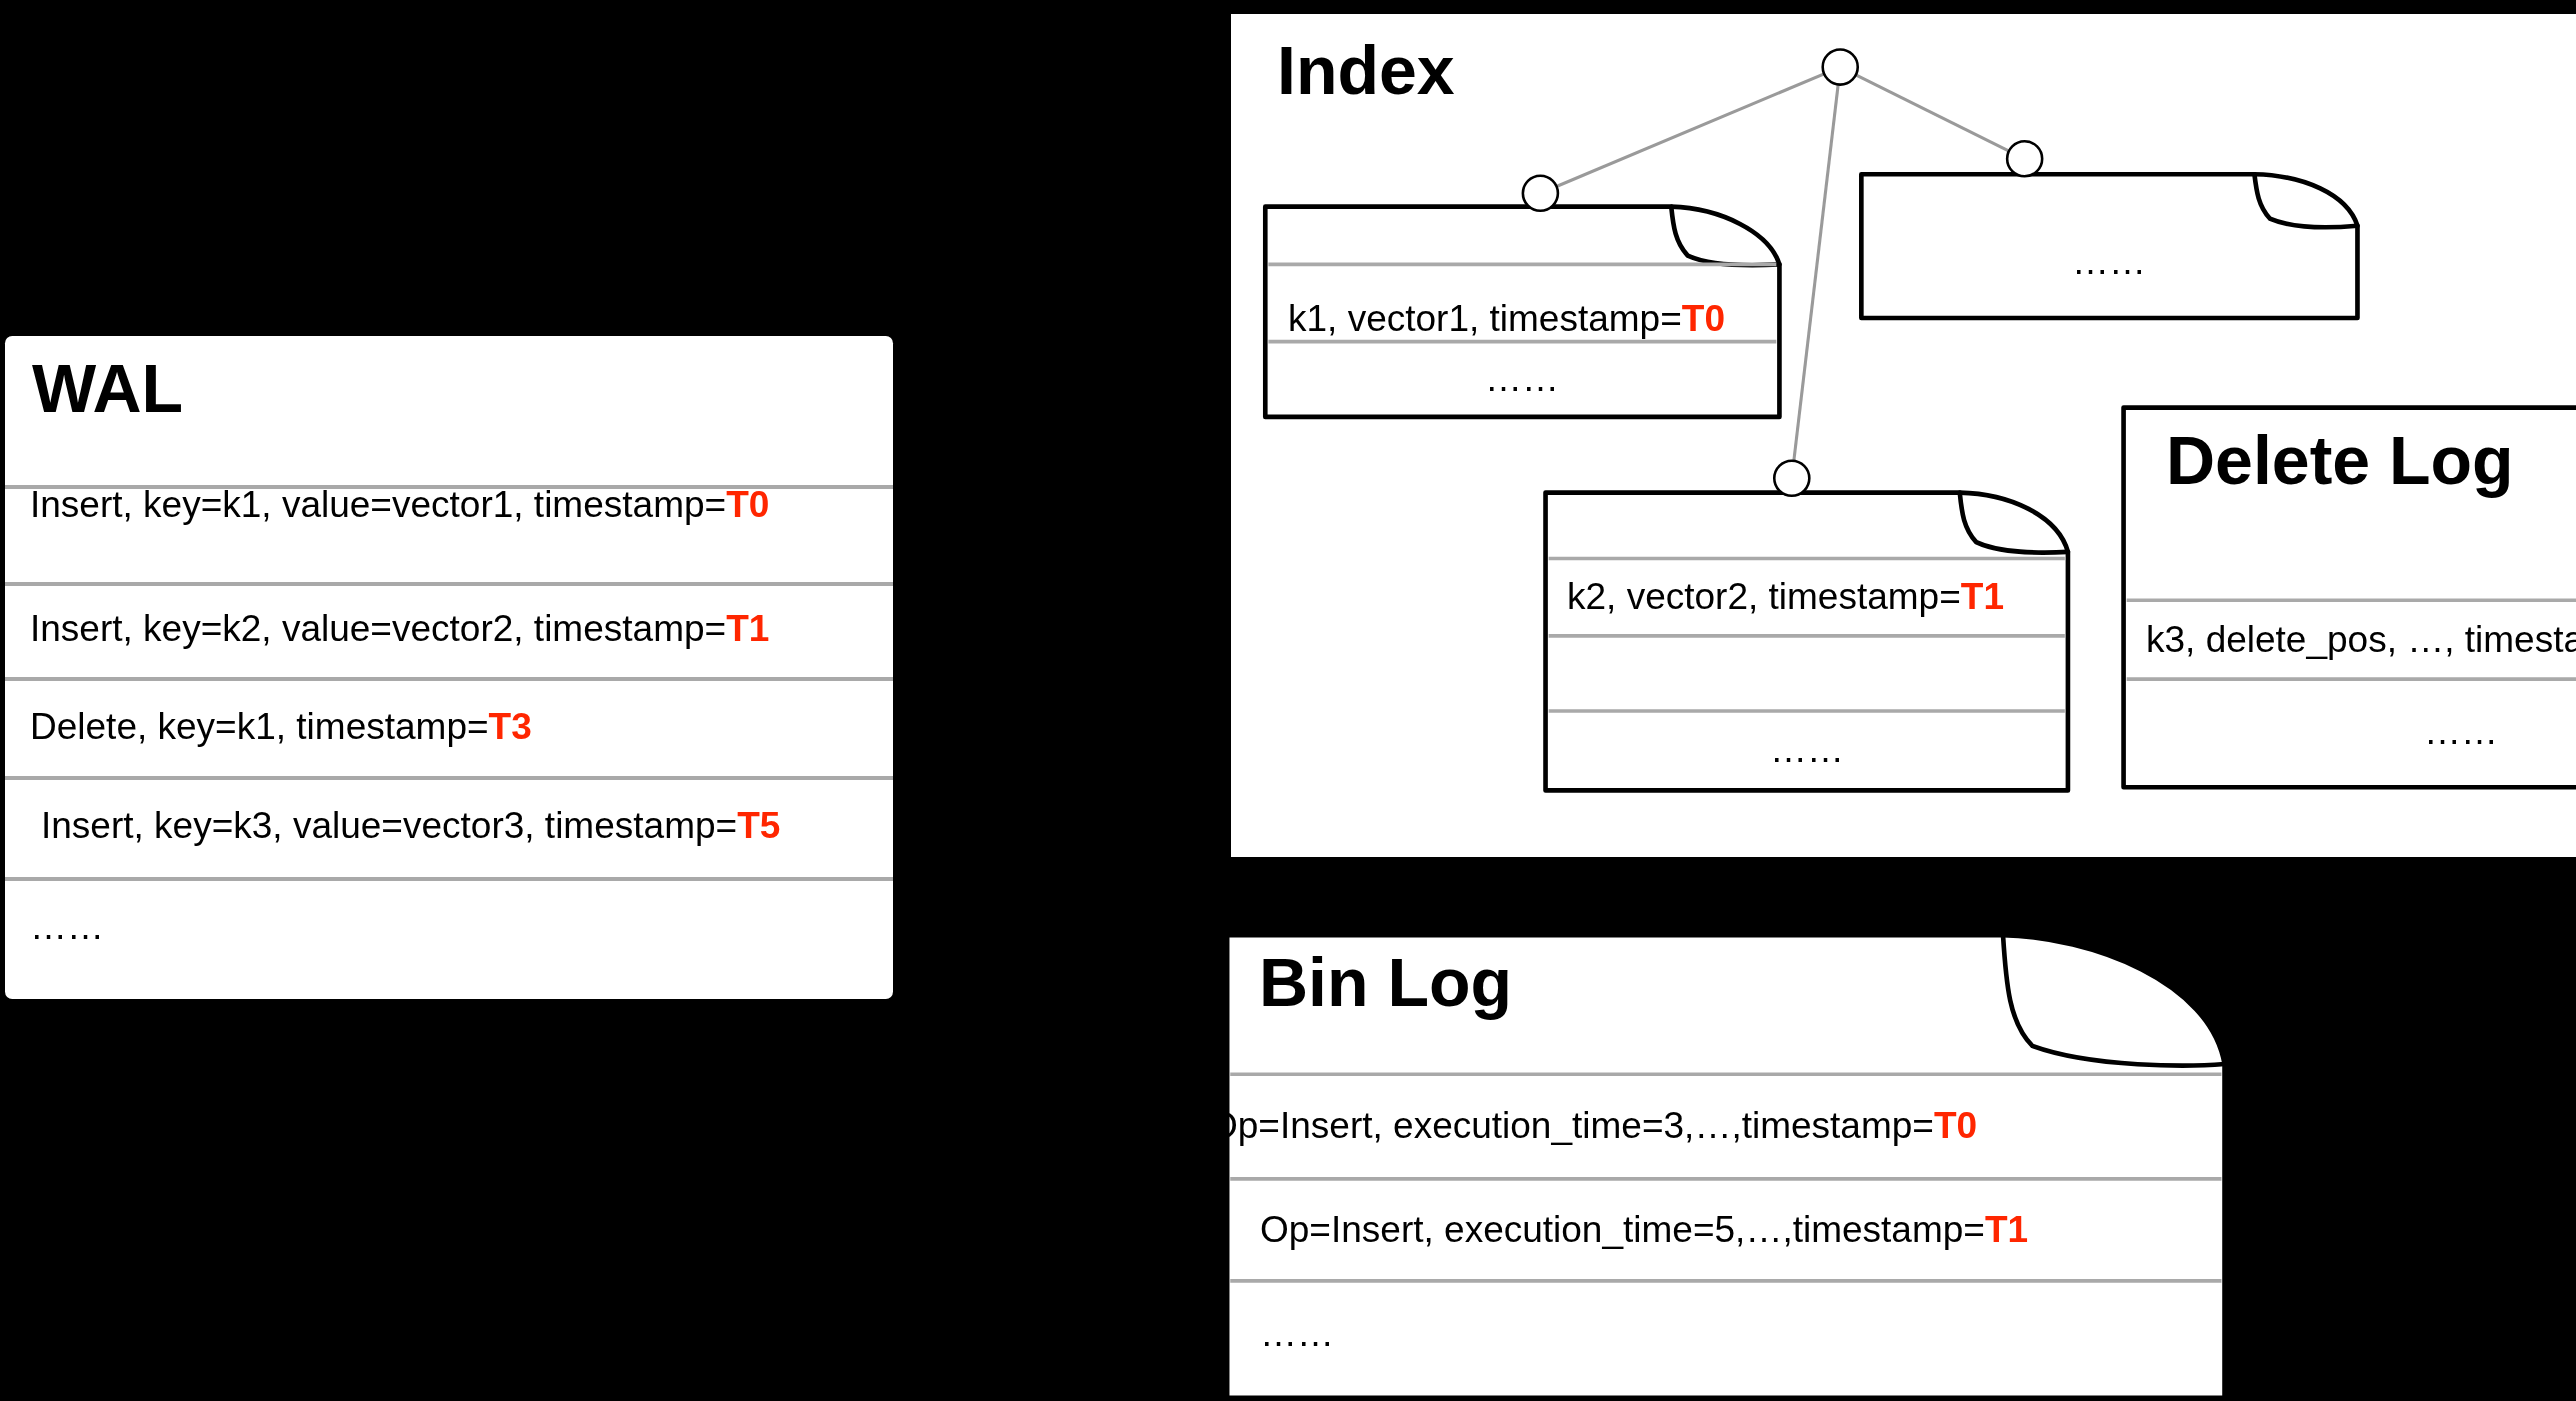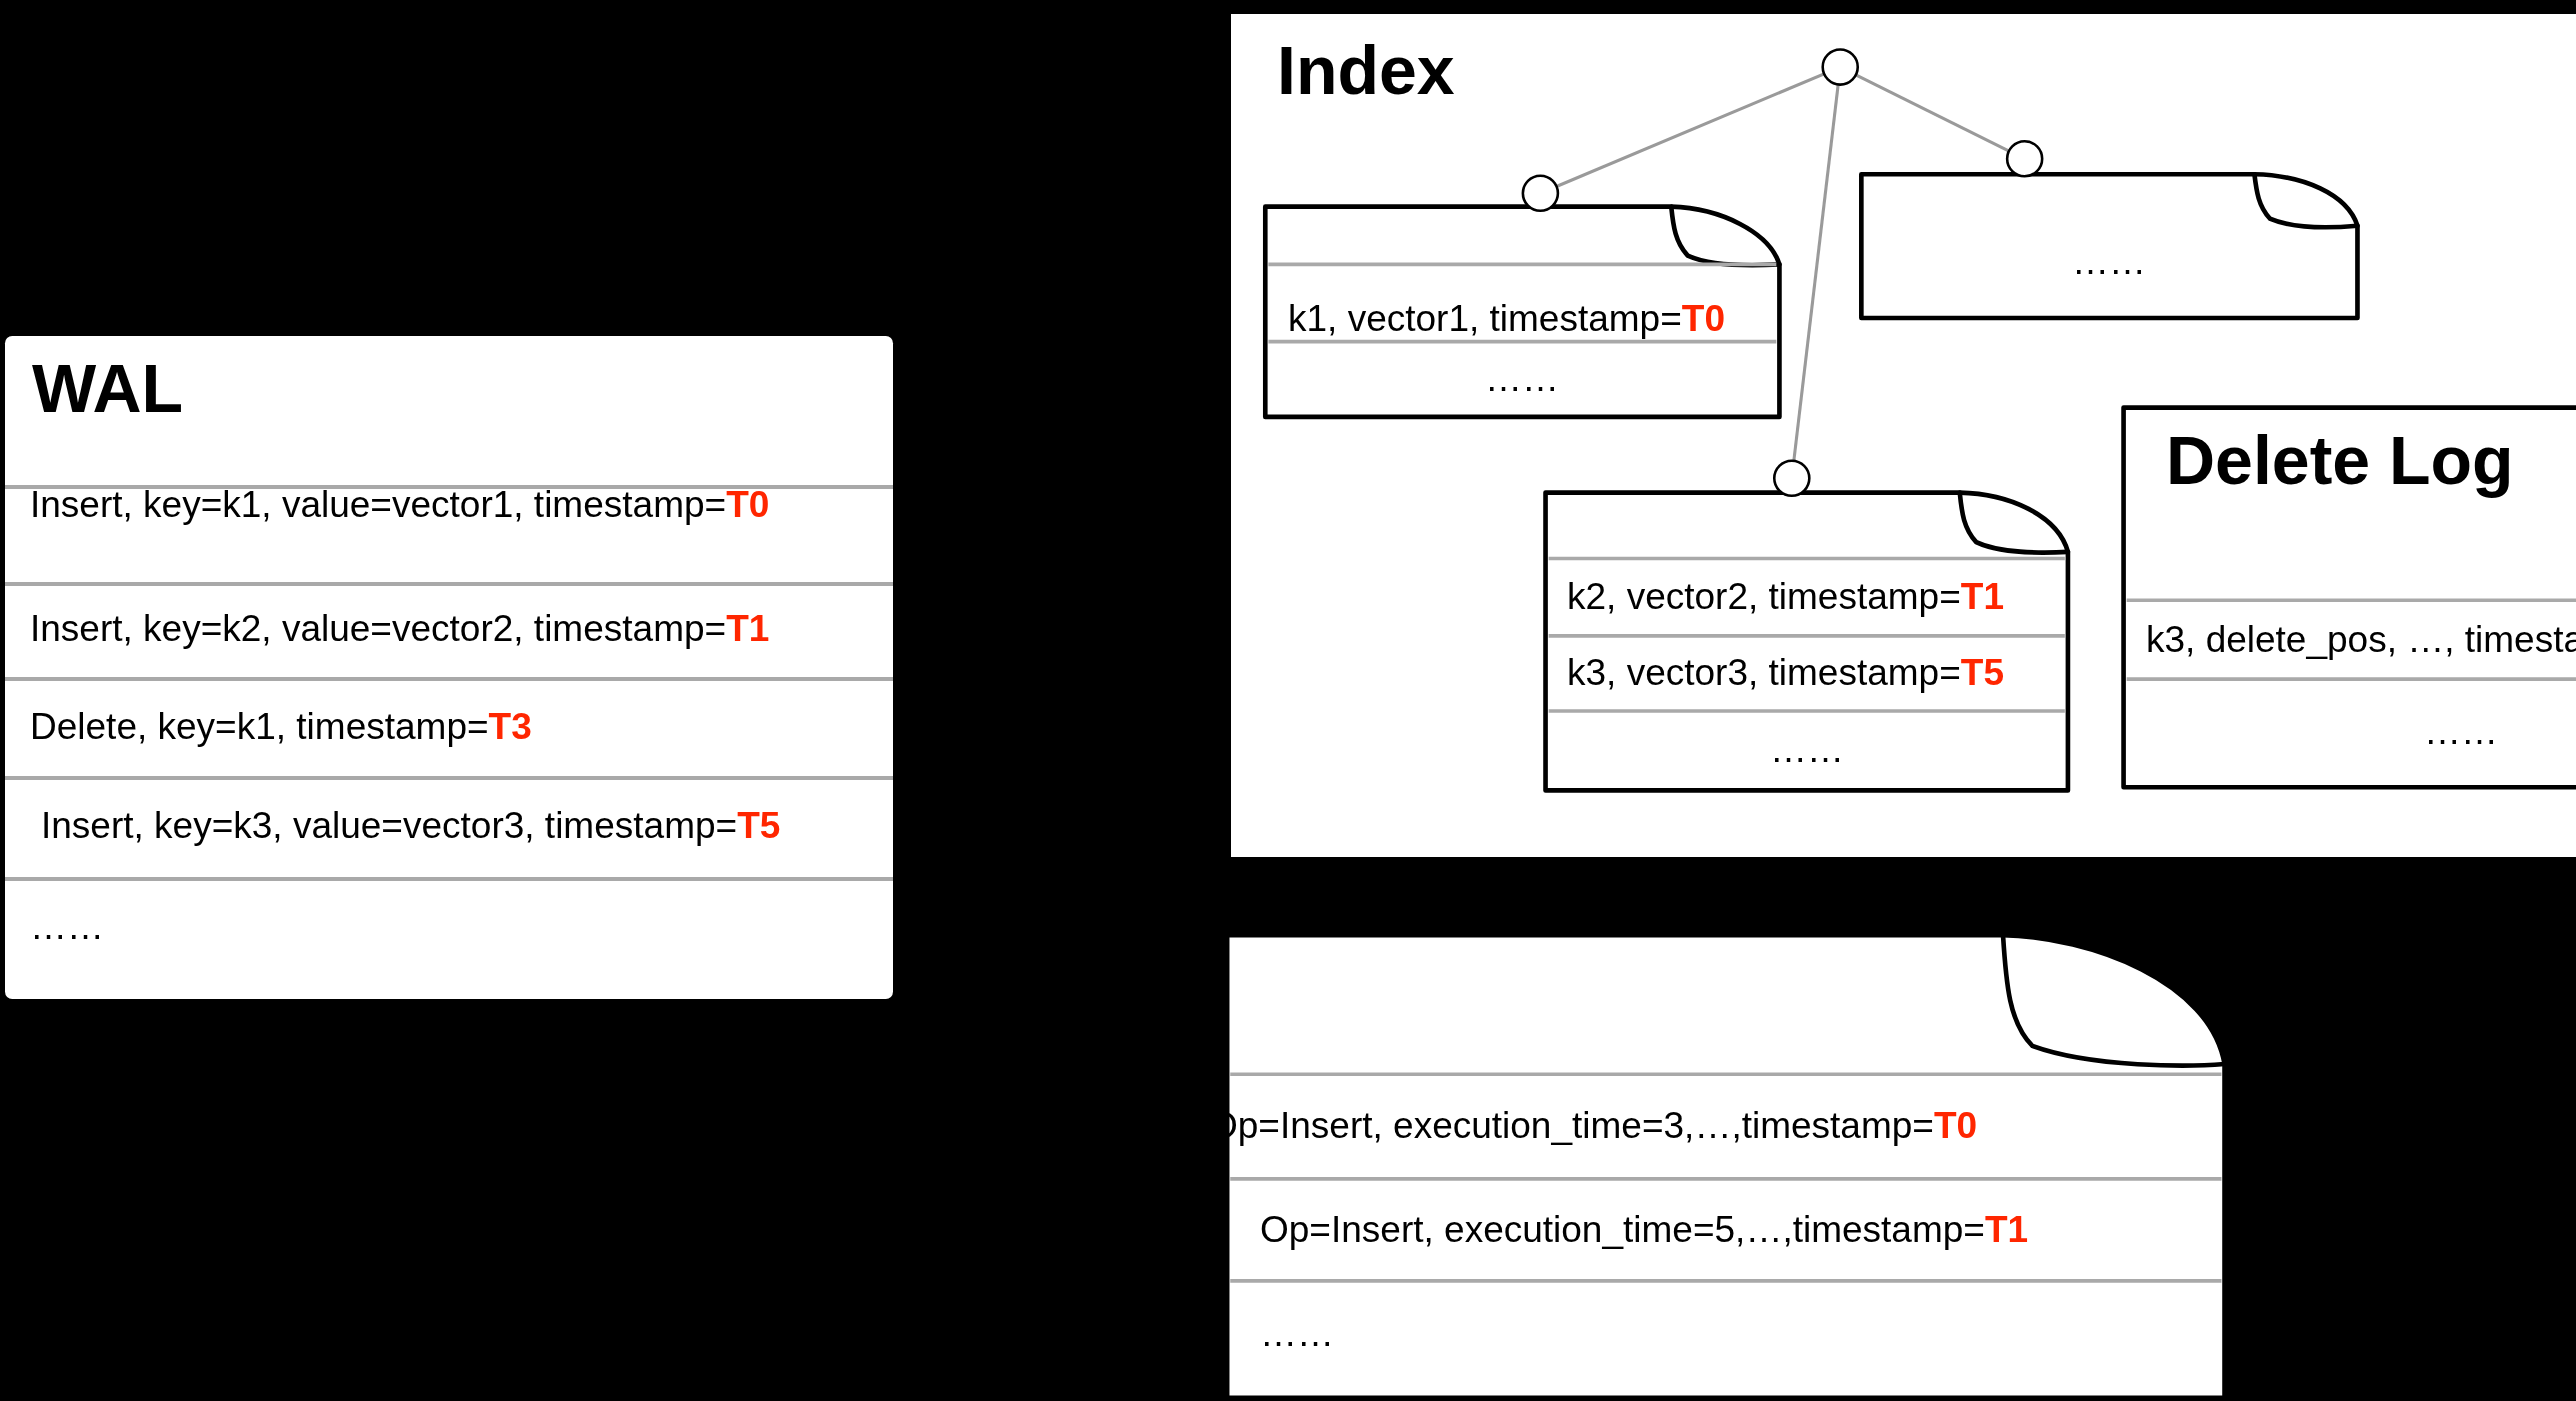--- a/index.html
+++ b/index.html
@@ -124,35 +124,33 @@
     <span>……</span>
   </div>
 
   <div class="row center" style="left:1861px; top:239px; width:496px;">
     <span>……</span>
   </div>
 
   <div class="row" style="left:1567px; top:574px; width:495px;">
     <span>k2, vector2, timestamp=</span><span class="ts">T1</span>
   </div>
-  <div class="row" style="left:1567px; top:650px; width:495px;">
-    <span>k3, vector3, timestamp=</span><span class="ts">T5</span>
-  </div>
   <div class="row center" style="left:1546px; top:727px; width:522px;">
     <span>……</span>
   </div>
 
   <div class="title" style="left:2166px; top:422px;">Delete Log</div>
   <div class="row" style="left:2146px; top:617px; width:634px;">
     <span>k3, delete_pos, …, timestamp=</span>
   </div>
   <div class="row center" style="left:2124px; top:709px; width:674px;">
     <span>……</span>
   </div>
 
+  <div class="title" style="left:1259px; top:944px;">Bin Log</div>
   <div class="row" style="left:1209px; top:1103px; width:927px;">
     <span>Op=Insert, execution_time=3,…,timestamp=</span><span class="ts">T0</span>
   </div>
   <div class="row" style="left:1260px; top:1207px; width:927px;">
     <span>Op=Insert, execution_time=5,…,timestamp=</span><span class="ts">T1</span>
   </div>
   <div class="row" style="left:1260px; top:1311px; width:927px;">
     <span>……</span>
   </div>
 

